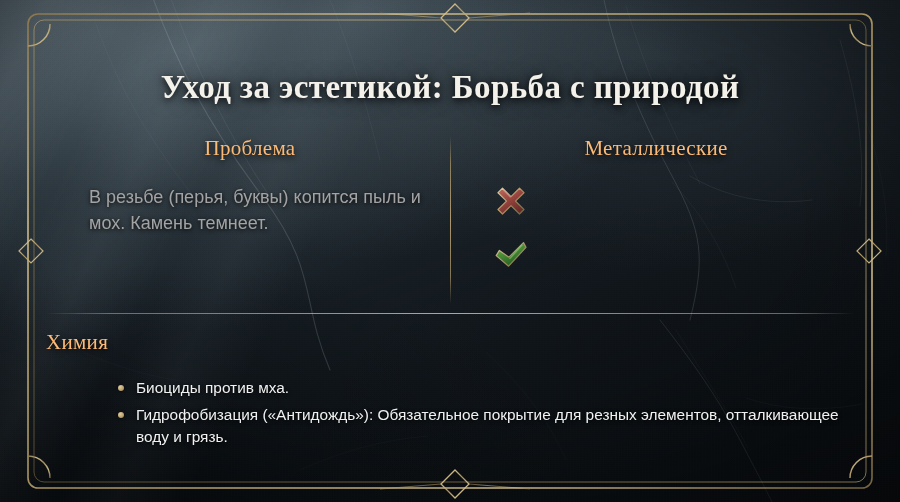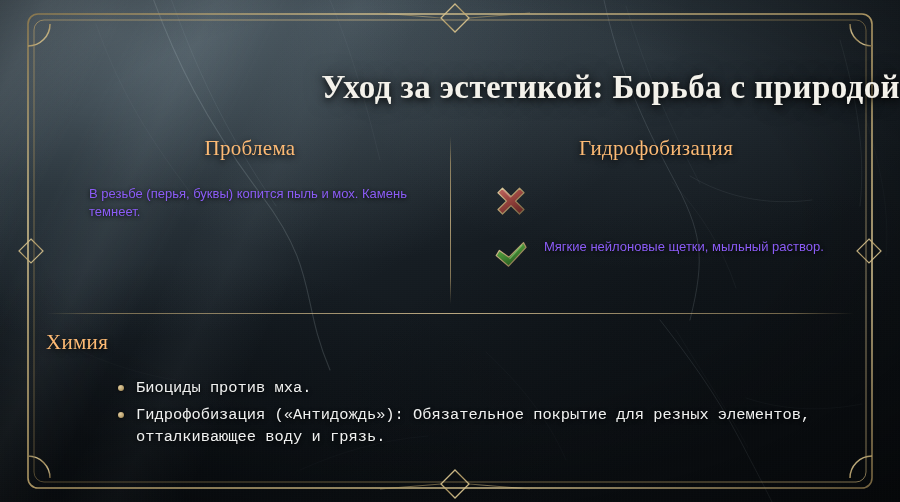--- a/index.html
+++ b/index.html
@@ -72,42 +72,42 @@
     position: absolute;
     inset: 0;
     z-index: 5;
   }
 
   .title {
     position: absolute;
     top: 47px;
     left: 0;
     right: 0;
-    text-align: right;
+    text-align: center;
     font-family: "Liberation Serif", "DejaVu Serif", serif;
     font-size: 33px;
     letter-spacing: .4px;
     color: #f3f1ea;
     text-shadow: 0 2px 7px rgba(0,0,0,.88), 0 0 20px rgba(0,0,0,.55);
     white-space: nowrap;
   }
 
   .heading {
     font-family: "Liberation Serif", "DejaVu Serif", serif;
     font-size: 21px;
     color: #fdba74;
     text-shadow: 0 2px 6px rgba(0,0,0,.85);
     letter-spacing: .3px;
   }
 
   .body-text {
     font-family: "Liberation Sans", sans-serif;
-    font-size: 13px;
+    font-size: 18px;
     line-height: 1.42;
-    color: #8b5cf6;
+    color: #a3a3a3;
     text-shadow: 0 1px 4px rgba(0,0,0,.85);
   }
 
   
   .col-left {
     position: absolute;
     left: 60px;
     top: 136px;
     width: 380px;
   }
@@ -168,21 +168,21 @@
     right: 46px;
     top: 330px;
   }
   .section-bottom .heading { display: block; margin-bottom: 22px; }
 
   .chem-list { margin: 0; padding: 0; list-style: none; padding-left: 72px; }
   .chem-item {
     position: relative;
     padding-left: 18px;
     margin-bottom: 5px;
-    font-family: Liberation Mono, monospace;
+    font-family: Liberation Sans, sans-serif;
     font-size: 15.4px;
     line-height: 1.44;
     color: #f0f1f0;
     text-shadow: 0 1px 4px rgba(0,0,0,.85);
   }
   .chem-item:last-child { margin-bottom: 8px; }
   .chem-item .bullet {
     position: absolute;
     left: 0;
     top: 8px;
@@ -289,21 +289,21 @@
     <h1 class="title">Уход за эстетикой: Борьба с природой</h1>
 
     <div class="col-left">
       <span class="heading">Проблема</span>
       <p class="body-text">В резьбе (перья, буквы) копится пыль и мох. Камень темнеет.</p>
     </div>
 
     <div class="v-divider"></div>
 
     <div class="col-right">
-      <span class="heading">Гидрофобизация</span>
+      <span class="heading">Металлические</span>
 
       <div class="tool-row">
         <span class="tool-icon">
           <svg viewBox="0 0 34 34" aria-hidden="true">
             <defs>
               <linearGradient id="redG" x1="0" y1="0" x2="0.6" y2="1">
                 <stop offset="0%" stop-color="#c26a62"></stop>
                 <stop offset="45%" stop-color="#9d4842"></stop>
                 <stop offset="100%" stop-color="#6c2b28"></stop>
               </linearGradient>
@@ -331,21 +331,20 @@
               <linearGradient id="goldEdge2" x1="0" y1="0" x2="1" y2="1">
                 <stop offset="0%" stop-color="#e2cfa2"></stop>
                 <stop offset="50%" stop-color="#ab9567"></stop>
                 <stop offset="100%" stop-color="#6f6040"></stop>
               </linearGradient>
             </defs>
             <path d="M29.5 5.6 L32 10.4 L14.6 29.2 L2.2 18.6 L5.4 13.4 L14.9 20.2 Z" fill="url(#greenG)" stroke="url(#goldEdge2)" stroke-width="1.2" stroke-linejoin="round"></path>
             <path d="M27.8 8.2 L16.0 21.4" stroke="#9fd887" stroke-width="1.4" stroke-linecap="round" opacity=".5"></path>
           </svg>
         </span>
-        <span class="body-text tool-text">Мягкие нейлоновые щетки, мыльный раствор.</span>
       </div>
     </div>
 
     <div class="h-divider"></div>
 
     <div class="section-bottom">
       <span class="heading">Химия</span>
       <ul class="chem-list">
         <li class="chem-item">
           <span class="bullet"></span>

